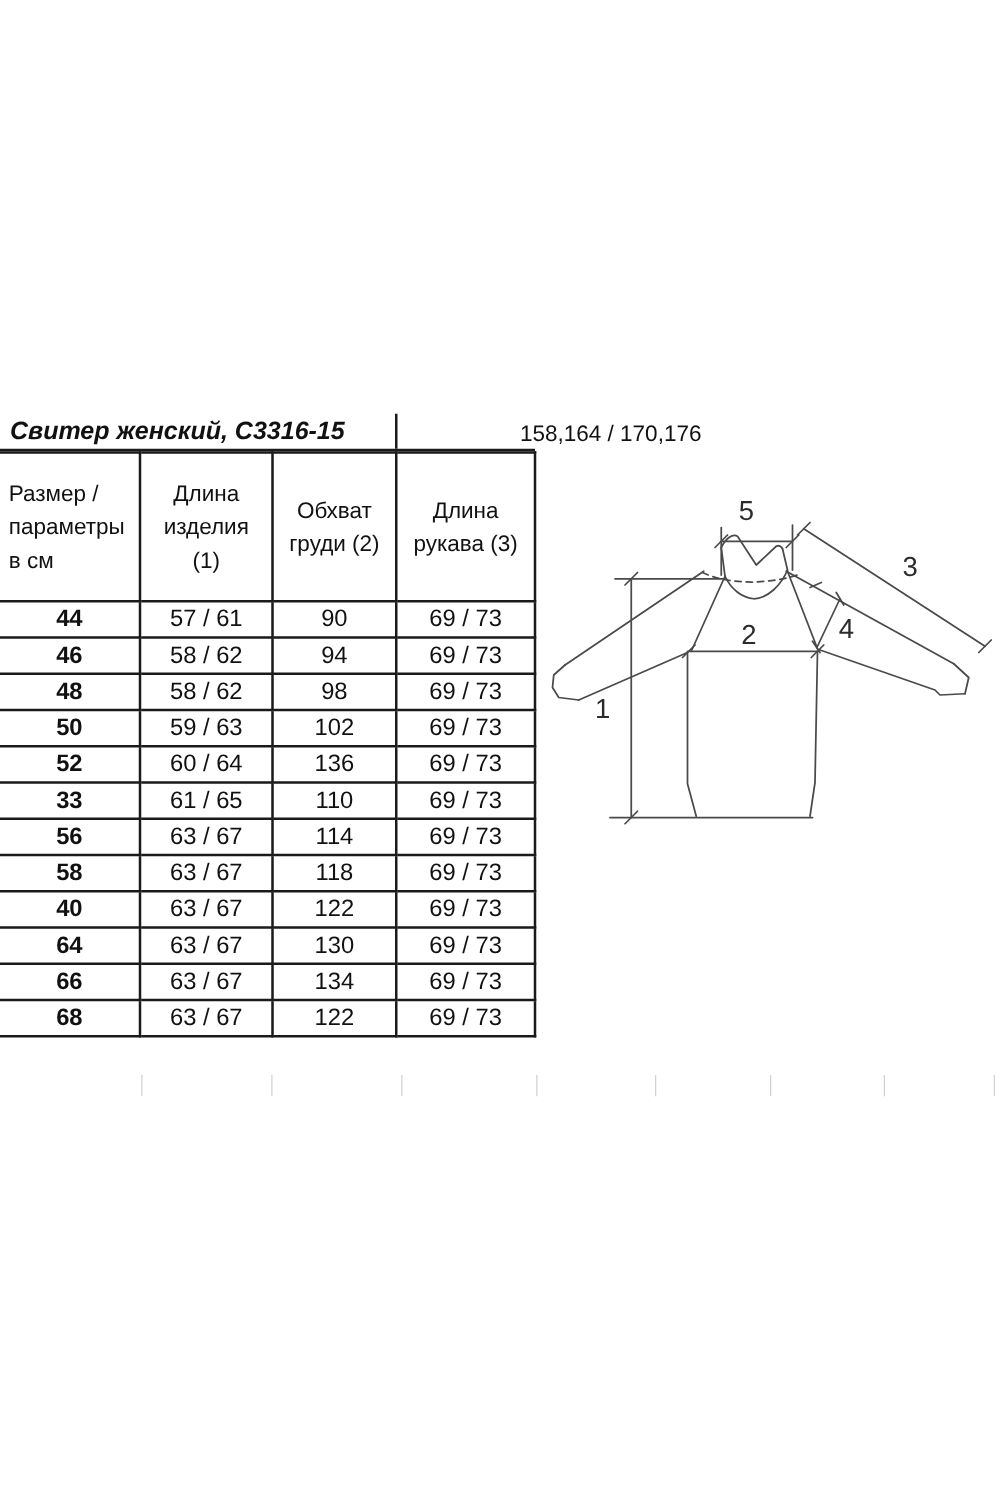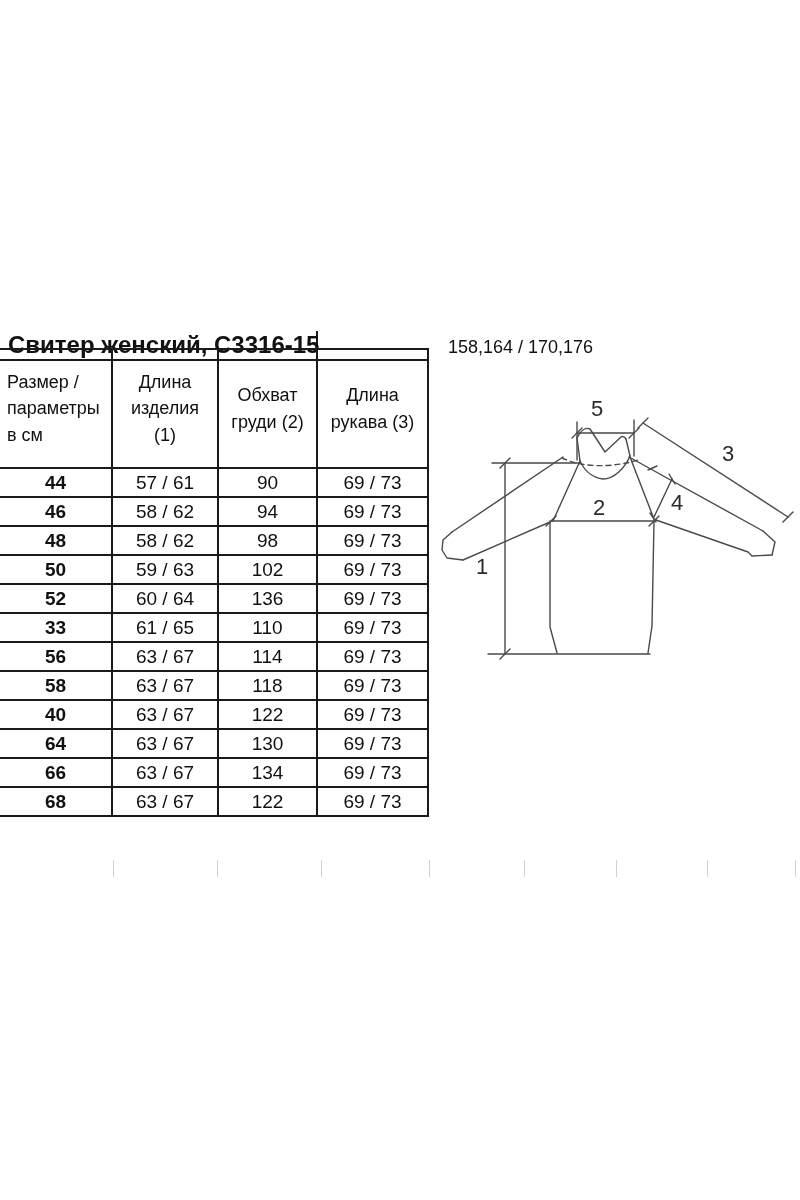--- a/index.html
+++ b/index.html
@@ -10,29 +10,29 @@
   }
   .title-row{
     position:absolute;left:0;top:331px;width:428px;height:30px;
     border-bottom:2px solid #1a1a1a;display:flex;box-sizing:border-box;
   }
   .title-left{
     width:318px;border-right:2px solid #1a1a1a;box-sizing:border-box;
     display:flex;align-items:center;
   }
   .title-left span{
-    font-weight:bold;font-size:24px;padding-left:8px;white-space:nowrap;
+    font-weight:bold;font-size:20px;padding-left:8px;white-space:nowrap;font-style:italic;
   }
   .title-right{flex:1;}
   .height-note{
-    position:absolute;left:448px;top:331px;height:30px;line-height:32px;
+    position:absolute;left:416px;top:331px;height:30px;line-height:32px;
     font-size:18px;
   }
   table.size{
-    position:absolute;left:0;top:348px;border-collapse:collapse;
+    position:absolute;left:0;top:361px;border-collapse:collapse;
     table-layout:fixed;width:428px;padding-left:41px;
   }
   table.size td{
     border:2px solid #1a1a1a;padding:0;overflow:hidden;
   }
   table.size td:first-child{border-left:none;}
   tr.hdr{height:119px;}
   tr.hdr td{
     font-size:18px;line-height:1.45;text-align:center;vertical-align:middle;
     white-space:pre-line;font-weight:400;

